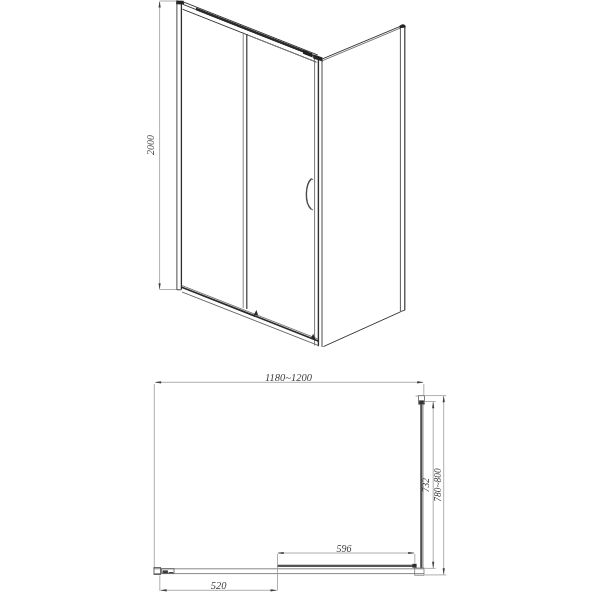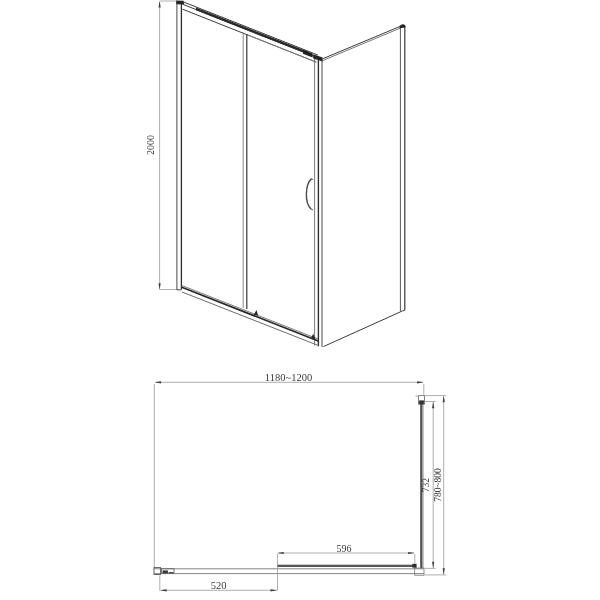--- a/index.html
+++ b/index.html
@@ -1,16 +1,16 @@
 <!DOCTYPE html>
 <html><head>
 <meta charset="utf-8">
 <style>
   html,body{margin:0;padding:0;background:#ffffff;}
-  .wrap{width:600px;height:600px;position:relative;background:#fff;}
+  .wrap{width:600px;height:600px;position:relative;background:#fff;font-style:italic;}
   text{font-family:"Liberation Serif", serif;fill:#3d3d3d;}
 </style>
 </head>
 <body>
 <div class="wrap">
 <svg width="600" height="600" viewBox="0 0 600 600">
 
   <rect x="0" y="0" width="600" height="600" fill="#ffffff"></rect>
 
   <g stroke="#9a9a9a" stroke-width="0.8" fill="none">

